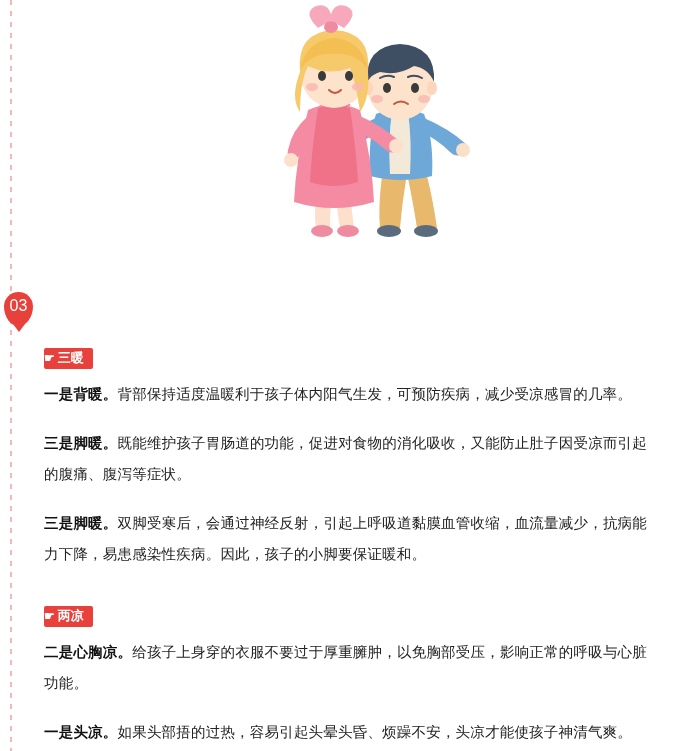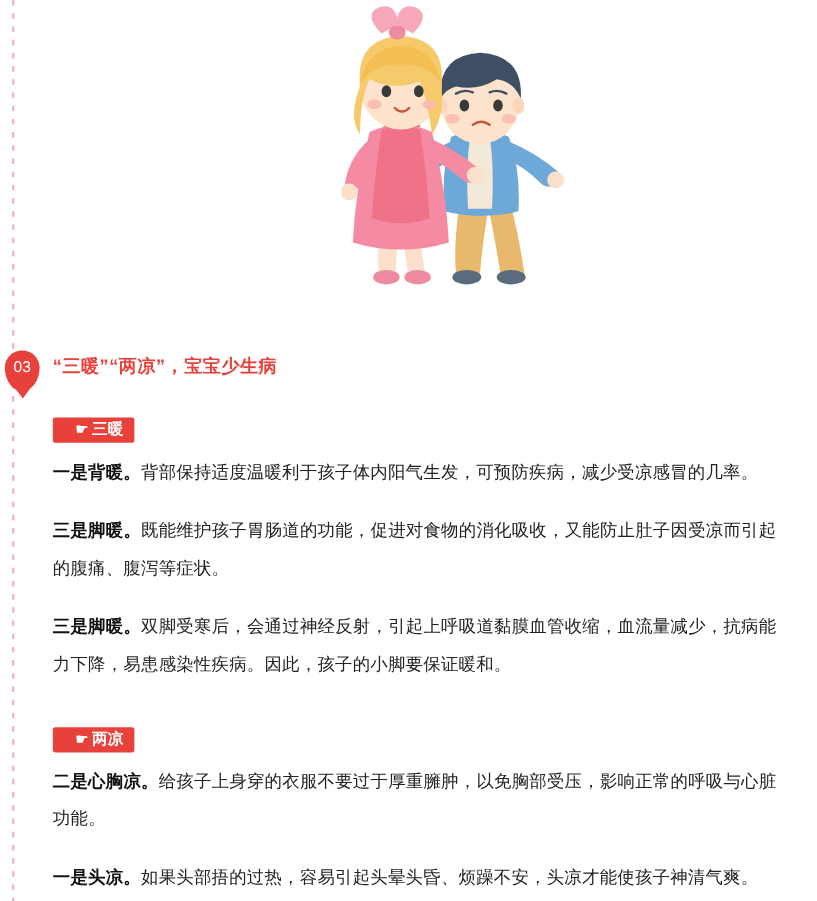--- a/index.html
+++ b/index.html
@@ -55,21 +55,21 @@
   }
   .num-badge {
     position: absolute;
     left: -40px;
     top: 0px;
     width: 29px;
     height: 34px;
     background: #e8403a;
     border-radius: 50% 50% 50% 50% / 42% 42% 58% 58%;
     color: #ffffff;
-    font-size: 13px;
+    font-size: 16px;
     text-align: center;
     line-height: 27px;
     letter-spacing: 0px;
   }
   .num-badge::after {
     content: "";
     position: absolute;
     left: 50%;
     bottom: -6px;
     transform: translateX(-50%);
@@ -85,21 +85,21 @@
     line-height: 28px;
     letter-spacing: 0.5px;
   }
 
   .tag {
     display: inline-block;
     background: #e8403a;
     color: #ffffff;
     font-size: 13px;
     font-weight: bold;
-    padding: 2px 9px 3px 19px;
+    padding: 2px 9px 3px 0;
     border-radius: 2px;
     line-height: 16px;
     margin: 18px 0 10px 0;
     position: relative;
   }
   .tag .hand {
     display: inline-block;
     margin-right: 3px;
     font-size: 12px;
   }
@@ -199,21 +199,20 @@
 
         <path d="M99 90 q6 6 12 0" stroke="#c2563f" stroke-width="2" fill="none" stroke-linecap="round"></path>
       </g>
     </svg>
   </div>
 
   <div class="content">
 
     <div class="section-head">
       <div class="num-badge">03</div>
-      <div class="section-title">“三暖”“两凉”，宝宝少生病</div>
     </div>
 
     <div>
       <div class="tag">
         <span class="hand">☛</span><span>三暖</span>
       </div>
 
       <p class="para">
         <span class="lead">一是背暖。</span><span>背部保持适度温暖利于孩子体内阳气生发，可预防疾病，减少受凉感冒的几率。</span>
       </p>

